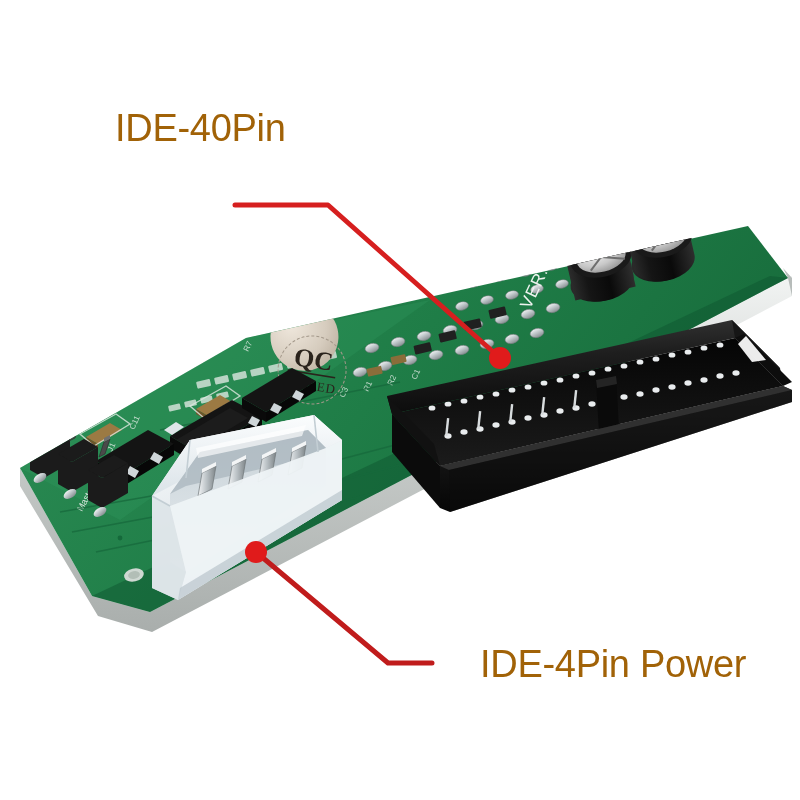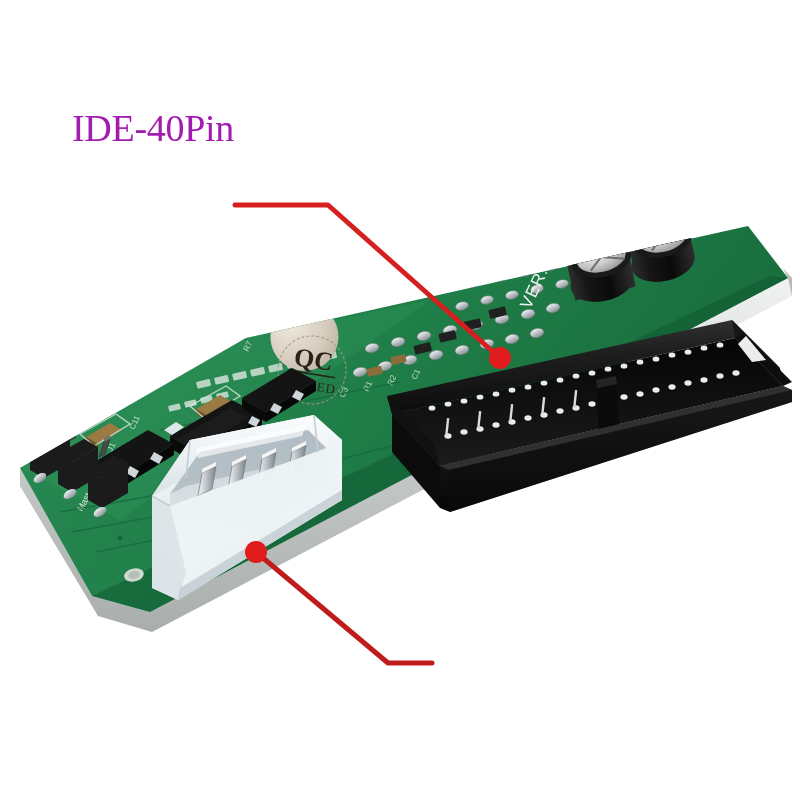--- a/index.html
+++ b/index.html
@@ -21,25 +21,26 @@
   svg.scene {
     position: absolute;
     left: 0;
     top: 0;
     width: 800px;
     height: 800px;
     display: block;
   }
   .label {
     position: absolute;
-    color: #a21caf;
-    font-family: Liberation Serif, serif;
+    color: #a16207;
+    font-family: Liberation Sans, sans-serif;
     font-weight: 400;
     white-space: nowrap;
     letter-spacing: -0.3px;
+    margin-left: 43px;
   }
   #label-mainboard {
     left: 72px;
     top: 105px;
     font-size: 38px;
     line-height: 46px;
   }
   #label-mainboard .ln2 {
     display: block;
     margin-left: -8px;
@@ -494,14 +495,17 @@
 
       <polyline points="256,552 388,663 432,663" fill="none" stroke="#c01c1c" stroke-width="5" stroke-linecap="round" stroke-linejoin="round"></polyline>
       <circle cx="256" cy="552" r="11" fill="#e01b1b"></circle>
     </g>
   </svg>
 
   <div class="label" id="label-mainboard">
     <span>IDE-40Pin</span>
   </div>
 
+  <div class="label" id="label-power">
+    <span>IDE-4Pin Power</span>
+  </div>
 
 </div>
 
 </body></html>

